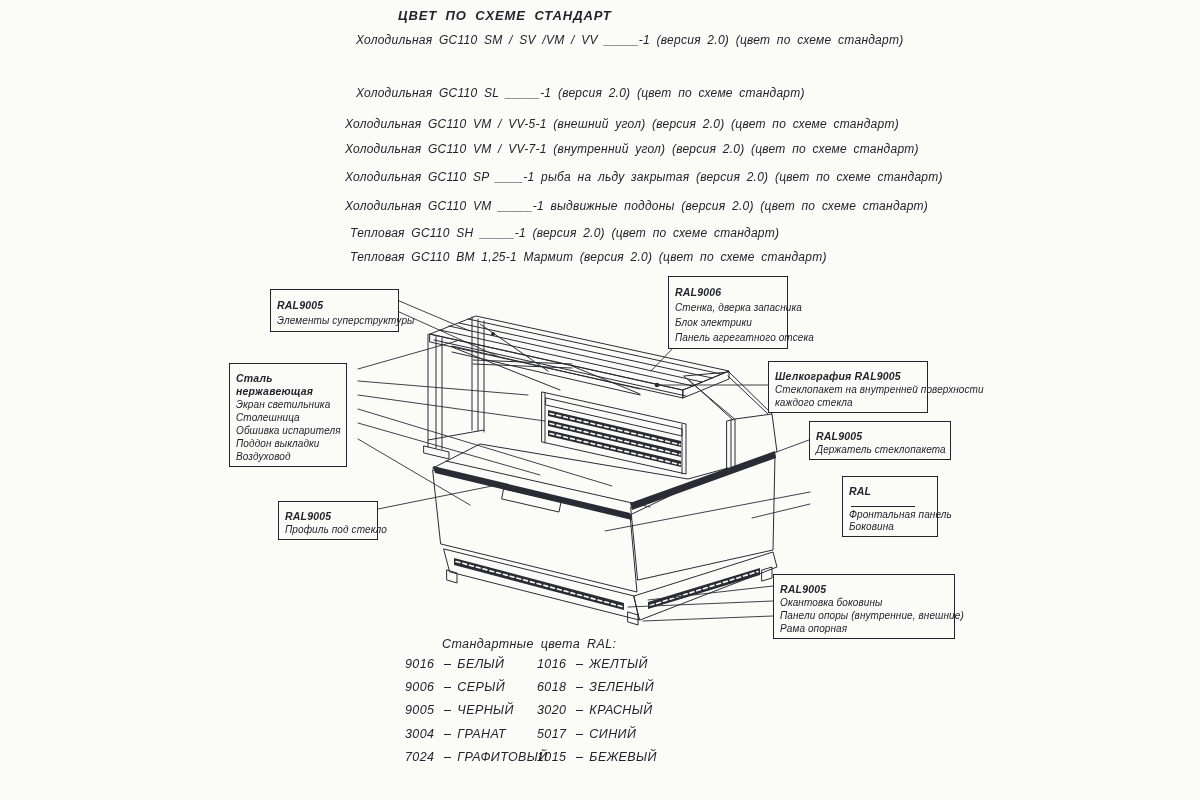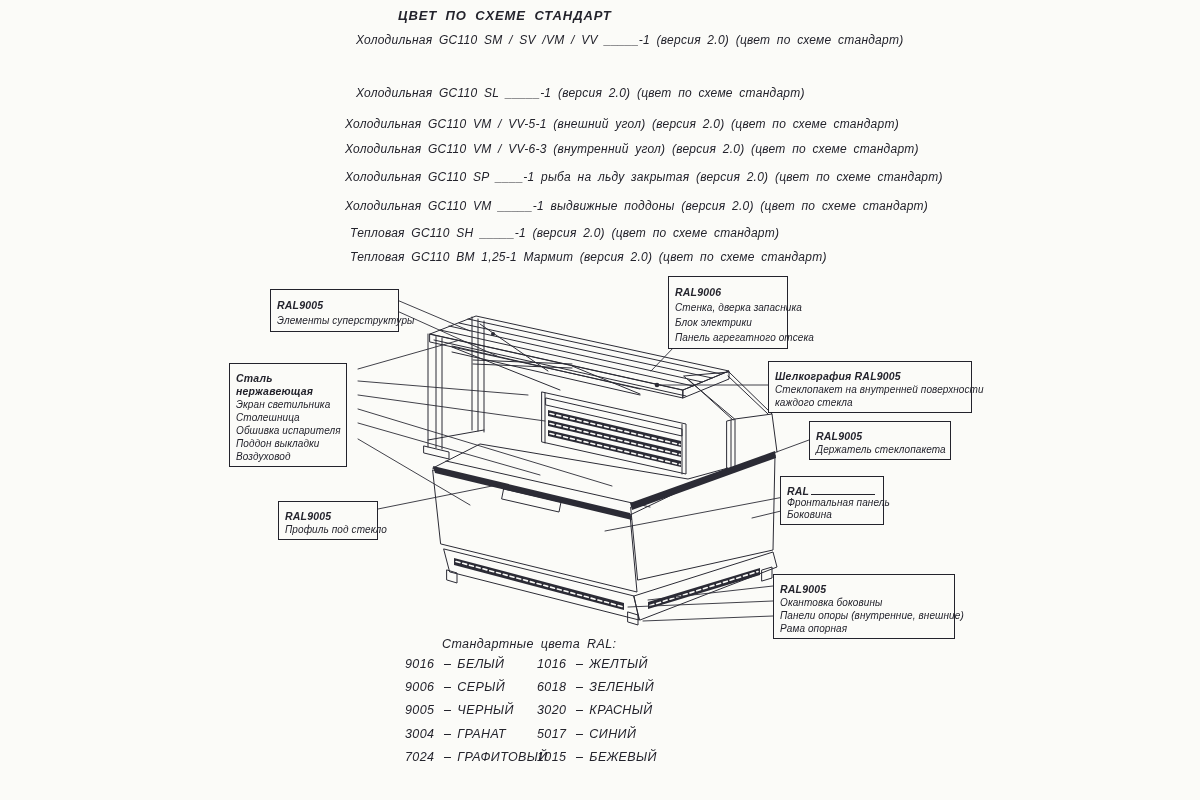--- a/index.html
+++ b/index.html
@@ -122,21 +122,21 @@
         <path d="M773,586 L648,600 M773,601 L628,607 M773,616 L643,621"></path>
       </g>
     </g>
   </svg>
 
   <div class="title" style="left:398px;top:8px">ЦВЕТ ПО СХЕМЕ СТАНДАРТ</div>
 
   <div class="pline" style="left:356px;top:33px">Холодильная GC110 SM / SV /VM / VV _____-1  (версия 2.0) (цвет по схеме стандарт)</div>
   <div class="pline" style="left:356px;top:86px">Холодильная GC110 SL _____-1  (версия 2.0) (цвет по схеме стандарт)</div>
   <div class="pline" style="left:345px;top:117px">Холодильная GC110 VM / VV-5-1 (внешний угол)  (версия 2.0) (цвет по схеме стандарт)</div>
-  <div class="pline" style="left:345px;top:142px">Холодильная GC110 VM / VV-6-3 (внутренний угол)  (версия 2.0) (цвет по схеме стандарт)</div>
+  <div class="pline" style="left:345px;top:142px">Холодильная GC110 VM / VV-7-1 (внутренний угол)  (версия 2.0) (цвет по схеме стандарт)</div>
   <div class="pline" style="left:345px;top:170px">Холодильная GC110 SP ____-1 рыба на льду закрытая  (версия 2.0) (цвет по схеме стандарт)</div>
   <div class="pline" style="left:345px;top:199px">Холодильная GC110 VM  _____-1 выдвижные поддоны (версия 2.0) (цвет по схеме стандарт)</div>
   <div class="pline" style="left:350px;top:226px">Тепловая GC110 SH  _____-1 (версия 2.0) (цвет по схеме стандарт)</div>
   <div class="pline" style="left:350px;top:250px">Тепловая GC110 BM 1,25-1 Мармит (версия 2.0) (цвет по схеме стандарт)</div>
 
   <div class="callout" style="left:270px;top:289px;width:129px;line-height:15px">
     <span class="hdr">RAL9005</span>
     <span class="ln">Элементы суперструктуры</span>
   </div>
 
@@ -149,32 +149,32 @@
 
   <div class="callout" style="left:229px;top:363px;width:118px">
     <span class="hdr">Сталь нержавеющая</span>
     <span class="ln">Экран светильника</span>
     <span class="ln">Столешница</span>
     <span class="ln">Обшивка испарителя</span>
     <span class="ln">Поддон выкладки</span>
     <span class="ln">Воздуховод</span>
   </div>
 
-  <div class="callout" style="left:768px;top:361px;width:204px">
+  <div class="callout" style="left:768px;top:361px;width:160px">
     <span class="hdr">Шелкография RAL9005</span>
     <span class="ln">Стеклопакет на внутренней поверхности</span>
     <span class="ln">каждого стекла</span>
   </div>
 
   <div class="callout" style="left:809px;top:421px;width:142px">
     <span class="hdr">RAL9005</span>
     <span class="ln">Держатель стеклопакета</span>
   </div>
 
-  <div class="callout" style="left:780px;top:476px;width:104px;line-height:12px">
+  <div class="callout" style="left:842px;top:476px;width:96px;line-height:12px">
     <span class="hdr"><span>RAL</span><span class="blank-line"></span></span>
     <span class="ln">Фронтальная панель</span>
     <span class="ln">Боковина</span>
   </div>
 
   <div class="callout" style="left:278px;top:501px;width:100px">
     <span class="hdr">RAL9005</span>
     <span class="ln">Профиль под стекло</span>
   </div>
 

